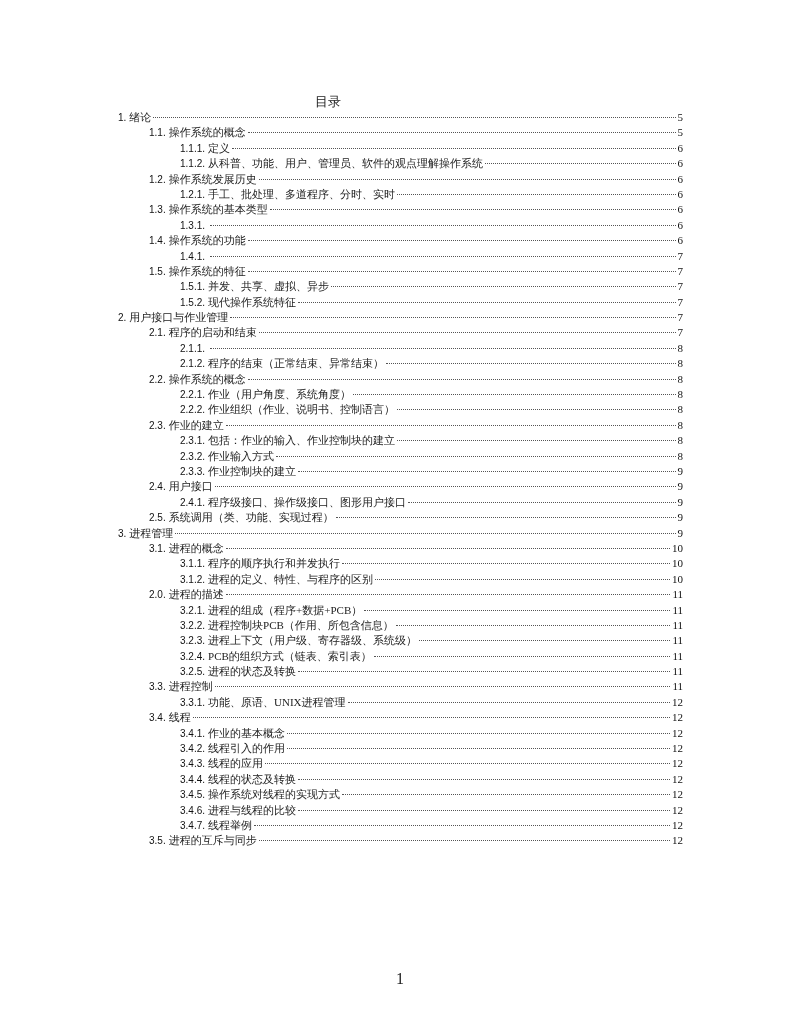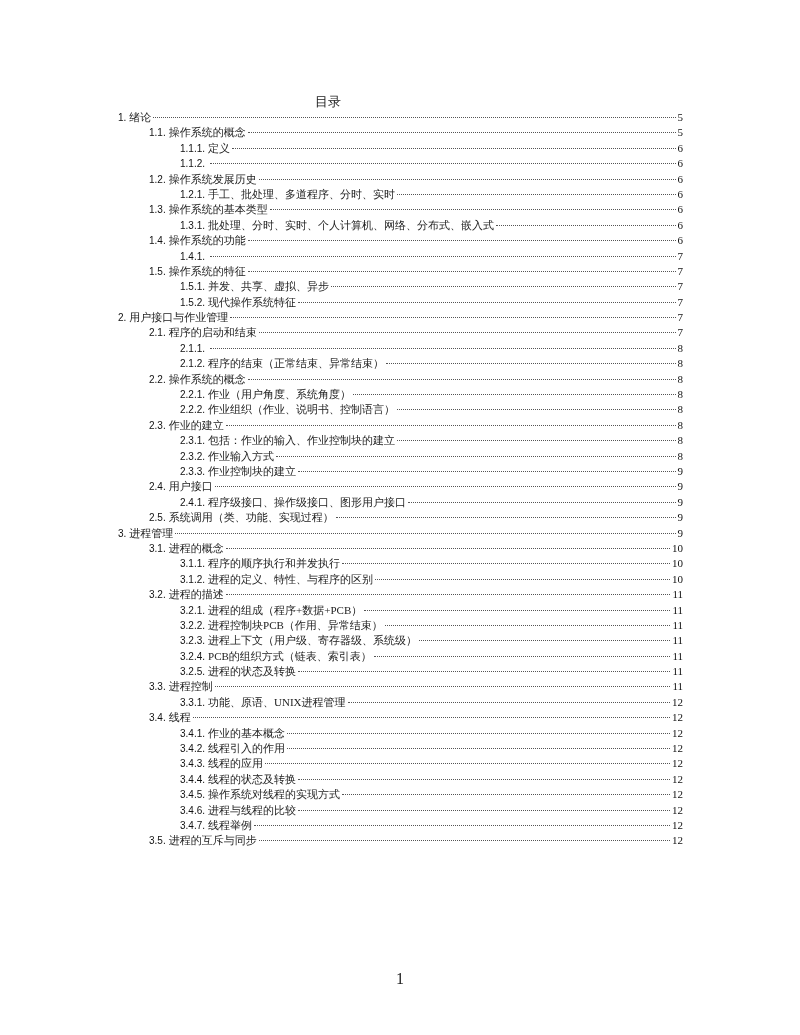--- a/index.html
+++ b/index.html
@@ -40,20 +40,21 @@
       <span class="page">5</span>
     </div>
     <div class="toc-row l3">
       <span class="num">1.1.1.</span>
       <span class="text">定义</span>
       <span class="leader"></span>
       <span class="page">6</span>
     </div>
     <div class="toc-row l3">
       <span class="num">1.1.2.</span>
+      <span class="text">从科普、功能、用户、管理员、软件的观点理解操作系统</span>
       <span class="leader"></span>
       <span class="page">6</span>
     </div>
     <div class="toc-row l2">
       <span class="num">1.2.</span>
       <span class="text">操作系统发展历史</span>
       <span class="leader"></span>
       <span class="page">6</span>
     </div>
     <div class="toc-row l3">
@@ -63,21 +64,20 @@
       <span class="page">6</span>
     </div>
     <div class="toc-row l2">
       <span class="num">1.3.</span>
       <span class="text">操作系统的基本类型</span>
       <span class="leader"></span>
       <span class="page">6</span>
     </div>
     <div class="toc-row l3">
       <span class="num">1.3.1.</span>
-      <span class="text">批处理、分时、实时、个人计算机、网络、分布式、嵌入式</span>
       <span class="leader"></span>
       <span class="page">6</span>
     </div>
     <div class="toc-row l2">
       <span class="num">1.4.</span>
       <span class="text">操作系统的功能</span>
       <span class="leader"></span>
       <span class="page">6</span>
     </div>
     <div class="toc-row l3">
@@ -204,34 +204,34 @@
       <span class="leader"></span>
       <span class="page">10</span>
     </div>
     <div class="toc-row l3">
       <span class="num">3.1.2.</span>
       <span class="text">进程的定义、特性、与程序的区别</span>
       <span class="leader"></span>
       <span class="page">10</span>
     </div>
     <div class="toc-row l2">
-      <span class="num">3.2.</span>
+      <span class="num">2.0.</span>
       <span class="text">进程的描述</span>
       <span class="leader"></span>
       <span class="page">11</span>
     </div>
     <div class="toc-row l3">
       <span class="num">3.2.1.</span>
       <span class="text">进程的组成（程序+数据+PCB）</span>
       <span class="leader"></span>
       <span class="page">11</span>
     </div>
     <div class="toc-row l3">
       <span class="num">3.2.2.</span>
-      <span class="text">进程控制块PCB（作用、异常结束）</span>
+      <span class="text">进程控制块PCB（作用、所包含信息）</span>
       <span class="leader"></span>
       <span class="page">11</span>
     </div>
     <div class="toc-row l3">
       <span class="num">3.2.3.</span>
       <span class="text">进程上下文（用户级、寄存器级、系统级）</span>
       <span class="leader"></span>
       <span class="page">11</span>
     </div>
     <div class="toc-row l3">

